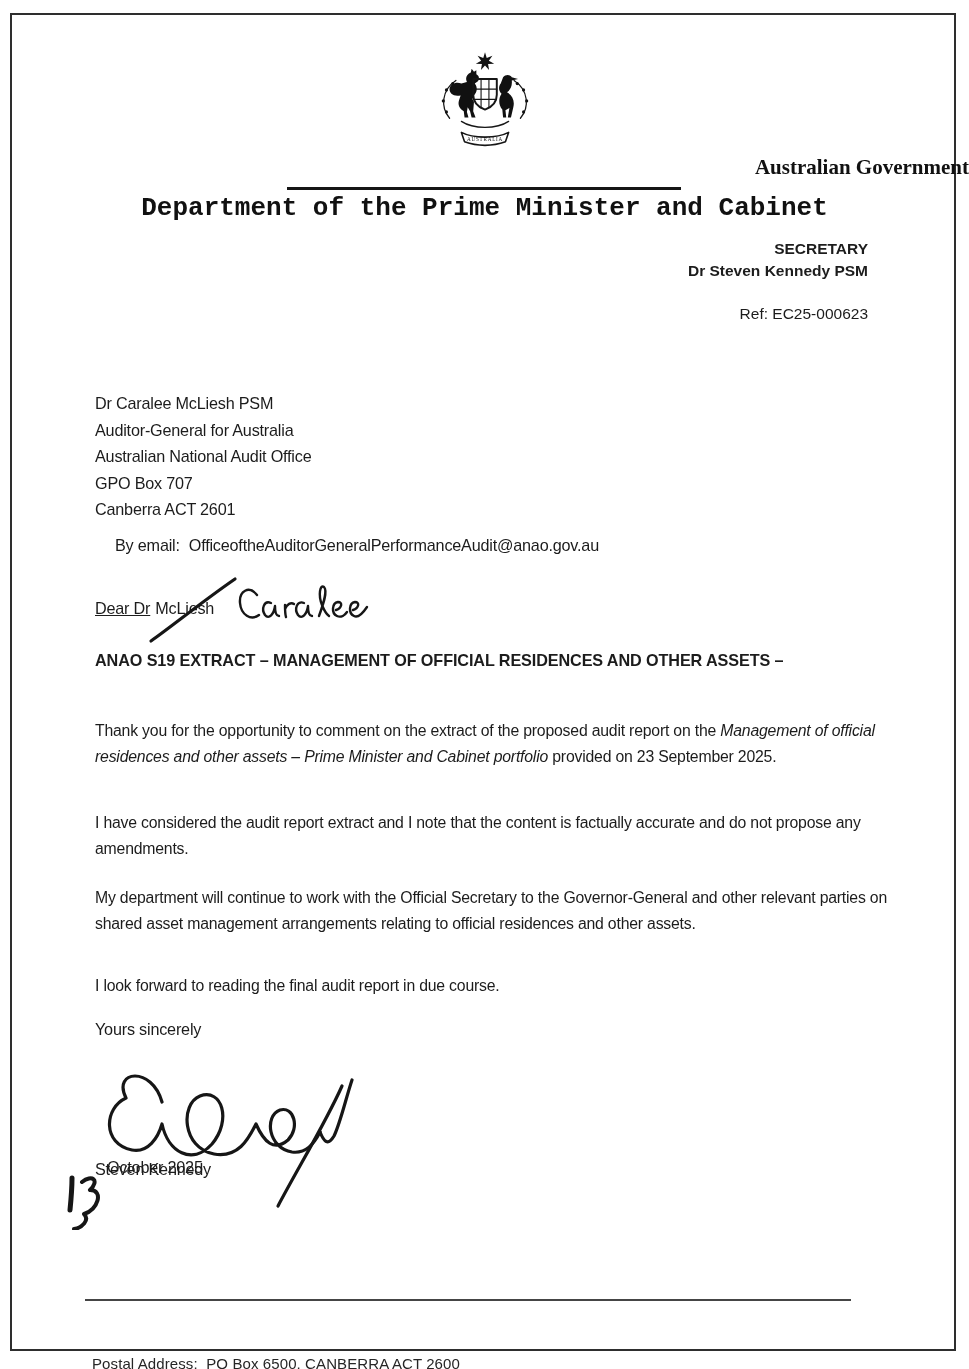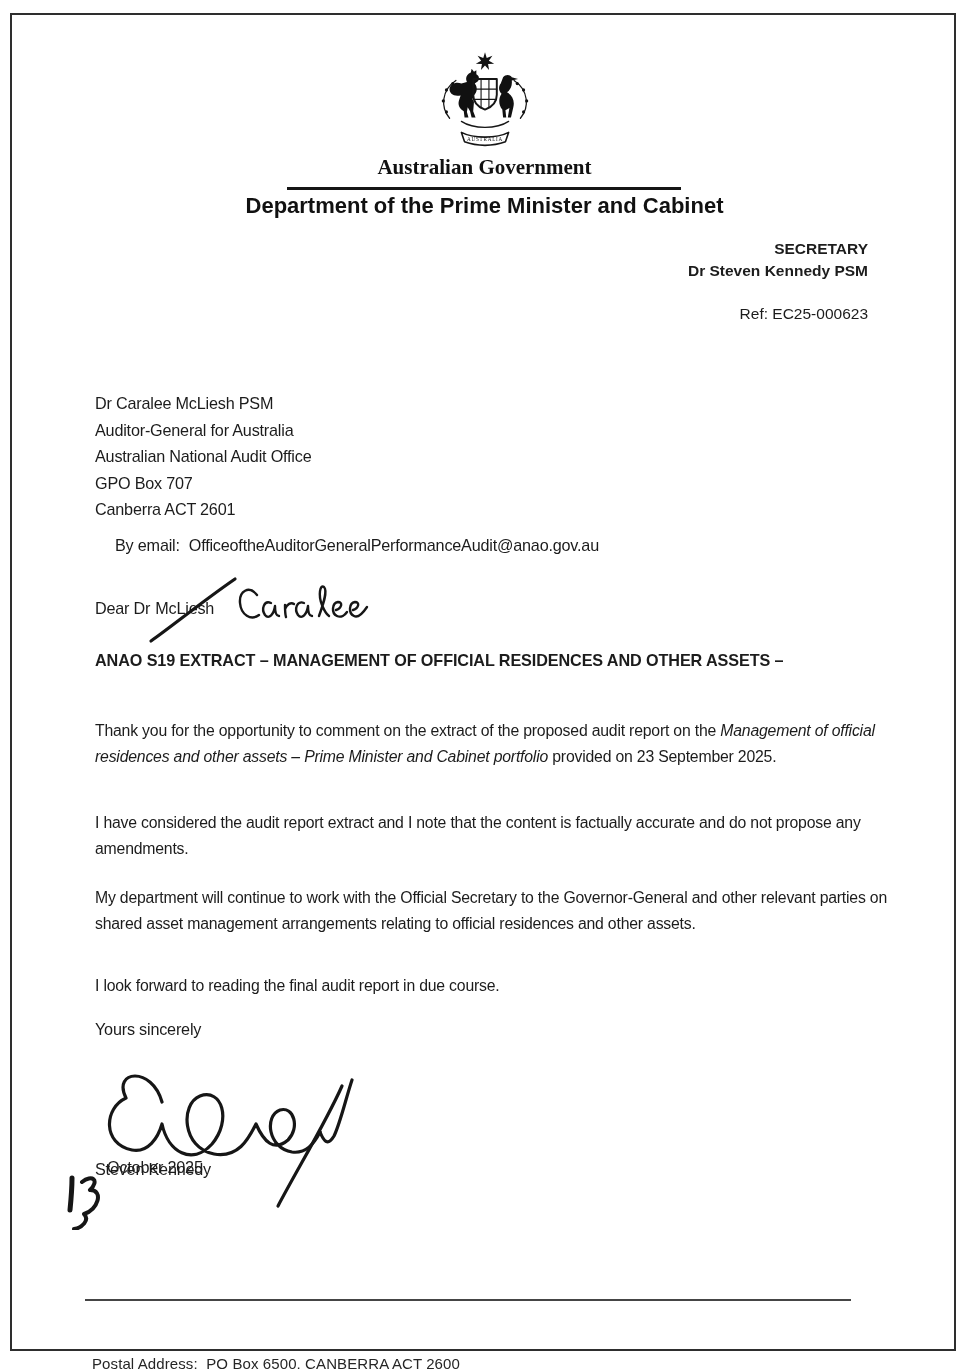--- a/index.html
+++ b/index.html
@@ -3,35 +3,35 @@
 <meta charset="utf-8">
 <style>
   html,body{margin:0;padding:0;background:#ffffff;}
   .page{position:relative;width:969px;height:1369px;background:#ffffff;
         font-family:"Liberation Sans",sans-serif;color:#1c1c1c;overflow:hidden;}
   .page-border{position:absolute;left:10px;top:13px;width:942px;height:1334px;
         border:2px solid #2e2e2e;}
 
   .centered{position:absolute;left:0;width:100%;text-align:center;}
   .crest{position:absolute;left:0;top:52px;width:100%;display:flex;justify-content:center;}
-  .gov-title{top:155px;font-family:"Liberation Serif",serif;font-weight:bold;font-size:21px;color:#111;}
+  .gov-title{top:155px;font-family:"Liberation Serif",serif;font-weight:bold;font-size:21px;color:#111;text-align:right;}
   .head-rule{position:absolute;left:287px;top:187px;width:394px;height:3px;background:#151515;}
-  .dept-title{top:193px;font-family:Liberation Sans, sans-serif;font-weight:bold;font-size:22px;color:#111;}
+  .dept-title{top:193px;font-family:Liberation Mono, monospace;font-weight:bold;font-size:26px;color:#111;}
 
   .sender{position:absolute;right:101px;top:238px;text-align:right;
           font-size:15.5px;line-height:22px;font-weight:bold;}
   .sender-ref{margin-top:21px;font-weight:normal;}
 
   .block{position:absolute;left:95px;font-size:15.8px;letter-spacing:-0.2px;}
   .recipient{top:390px;font-size:16.2px;line-height:26.6px;}
   .delivery{top:536px;font-size:16.2px;margin-left:20px;}
   .delivery .email{margin-left:9px;}
 
   .salutation{top:599px;font-size:16.2px;}
-  .salutation .greet{margin-right:5px;}
+  .salutation .greet{margin-right:5px;text-decoration:underline;}
   .struck{position:relative;display:inline-block;}
   .strike-svg{position:absolute;left:-10px;top:-24px;width:96px;height:72px;overflow:visible;pointer-events:none;}
   .caralee-svg{position:absolute;left:140px;top:-16px;}
 
   .subject{top:647px;font-weight:bold;font-size:16.2px;line-height:26px;letter-spacing:-0.1px;}
 
   .para{margin:0;width:802px;font-size:15.8px;line-height:25.8px;letter-spacing:-0.2px;}
   .p1{top:718px}.p2{top:810px}.p3{top:885px}.p4{top:973px}
   .para em{font-style:italic;}
 

